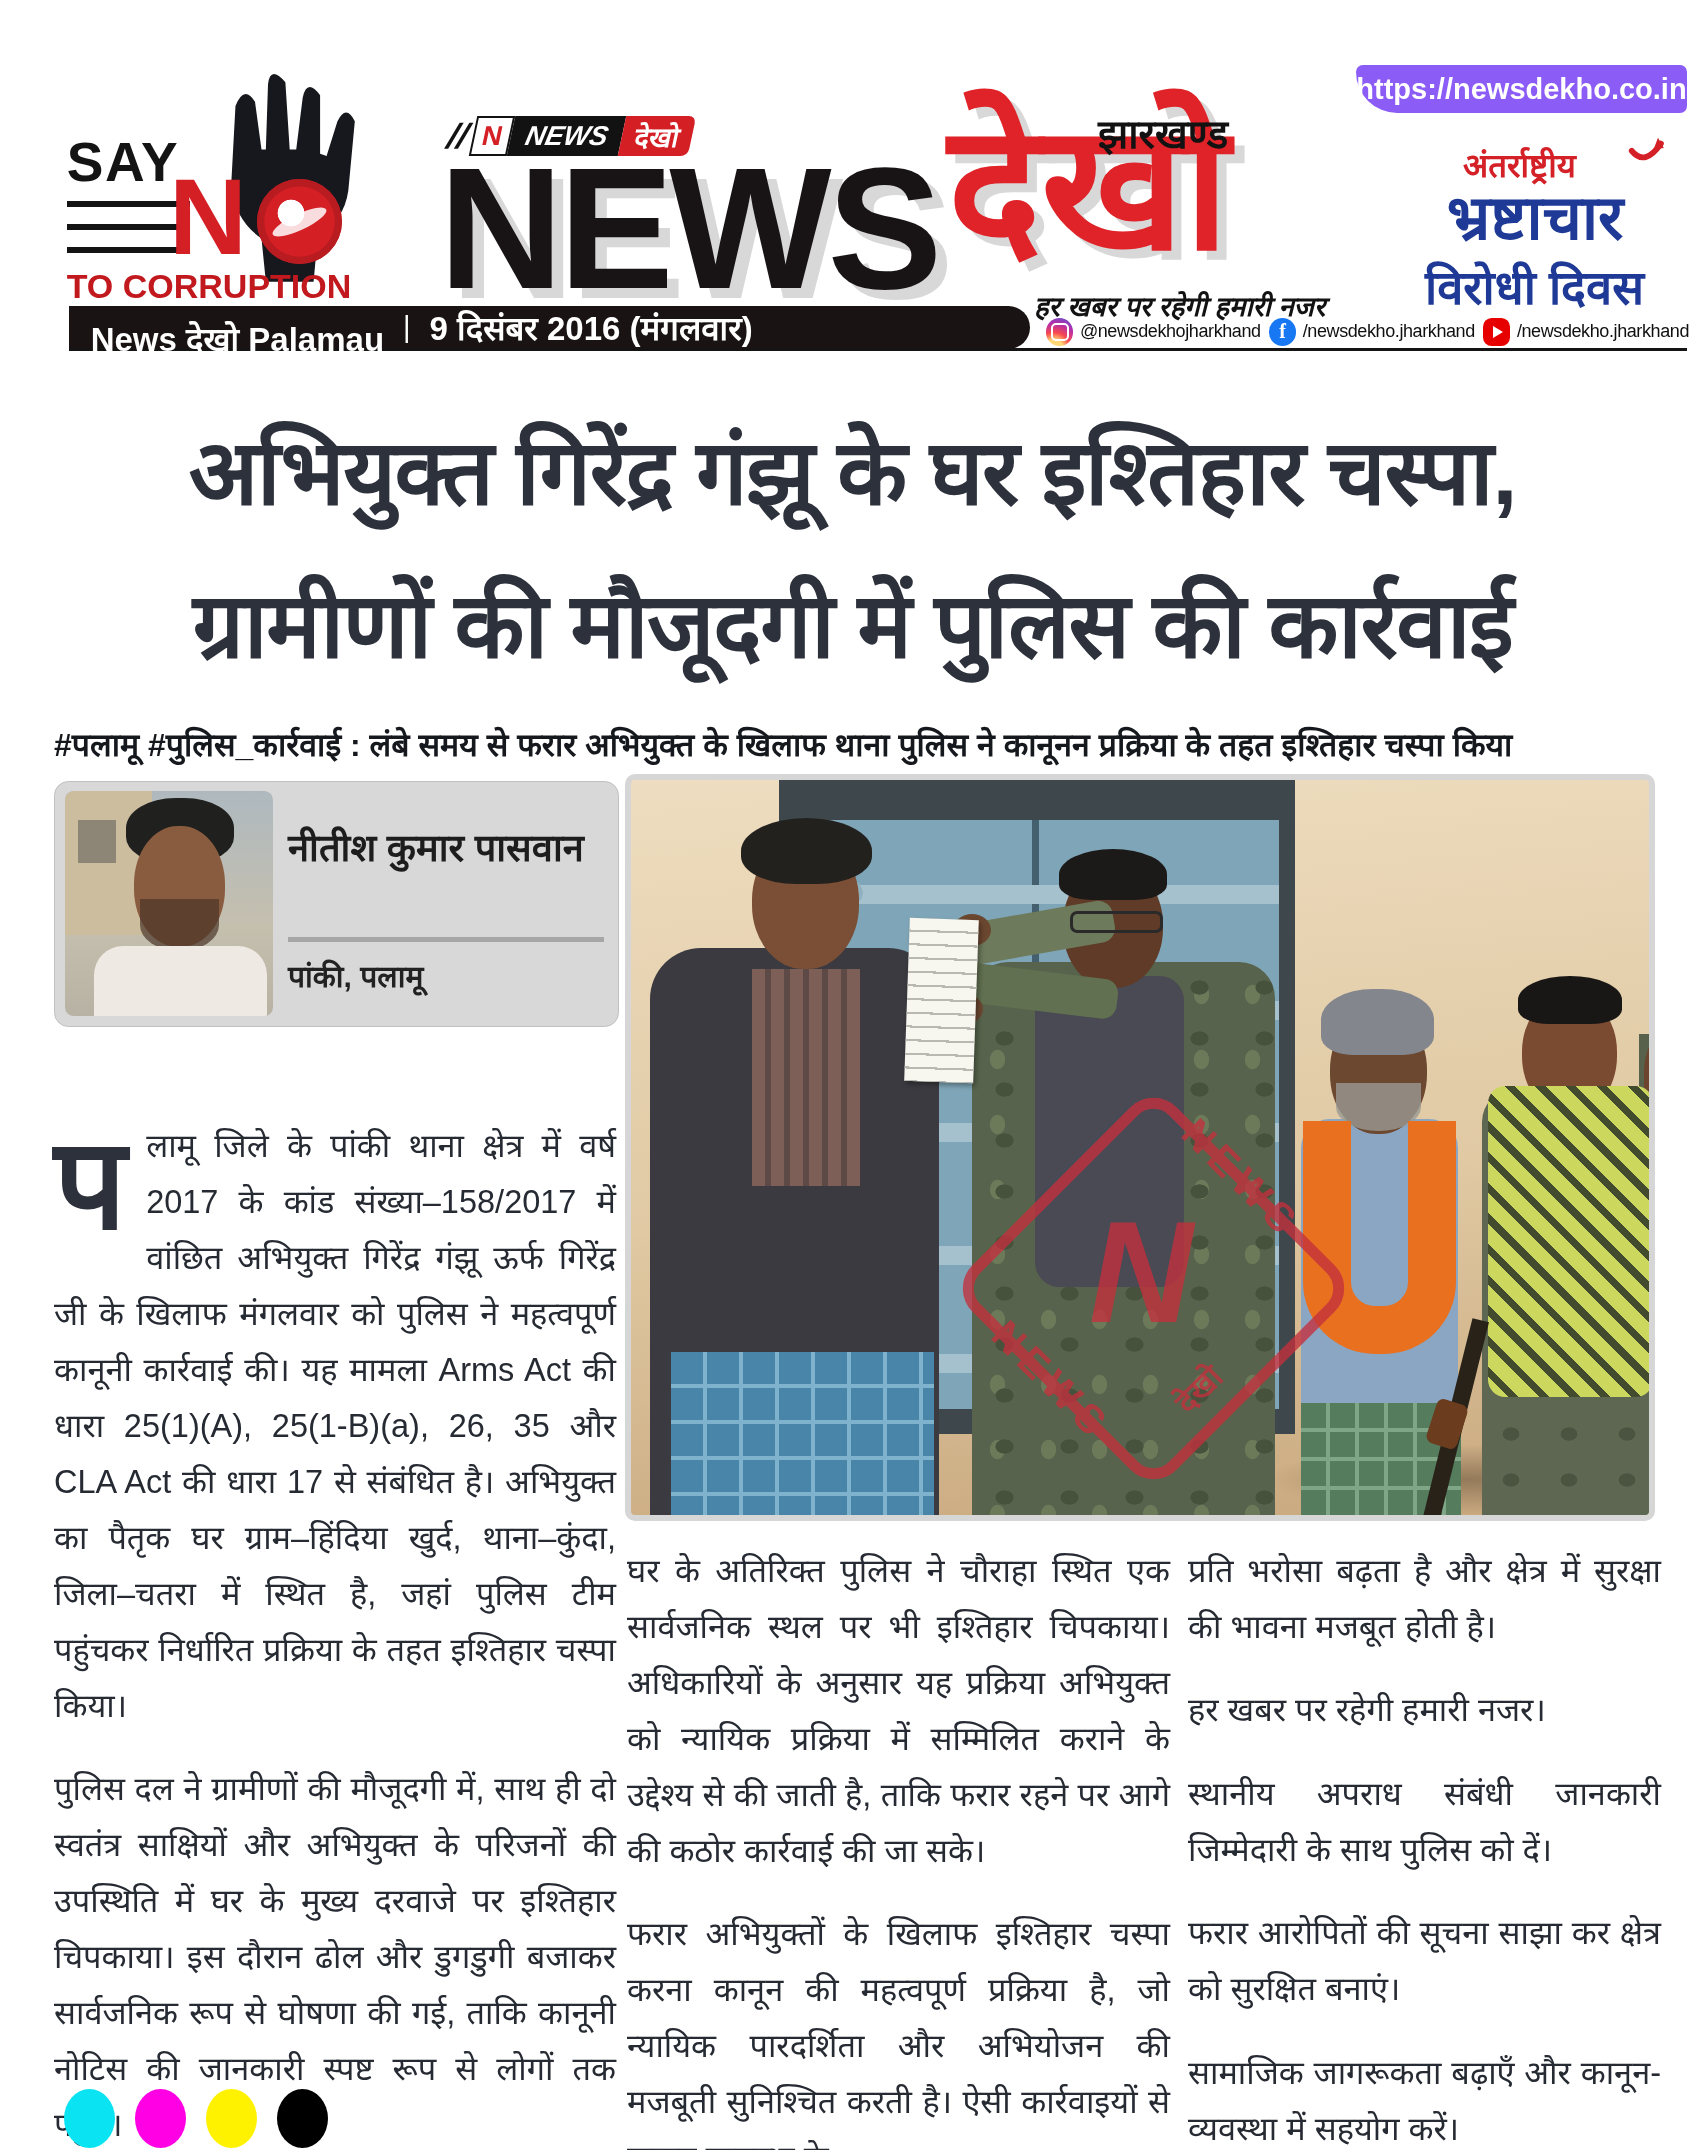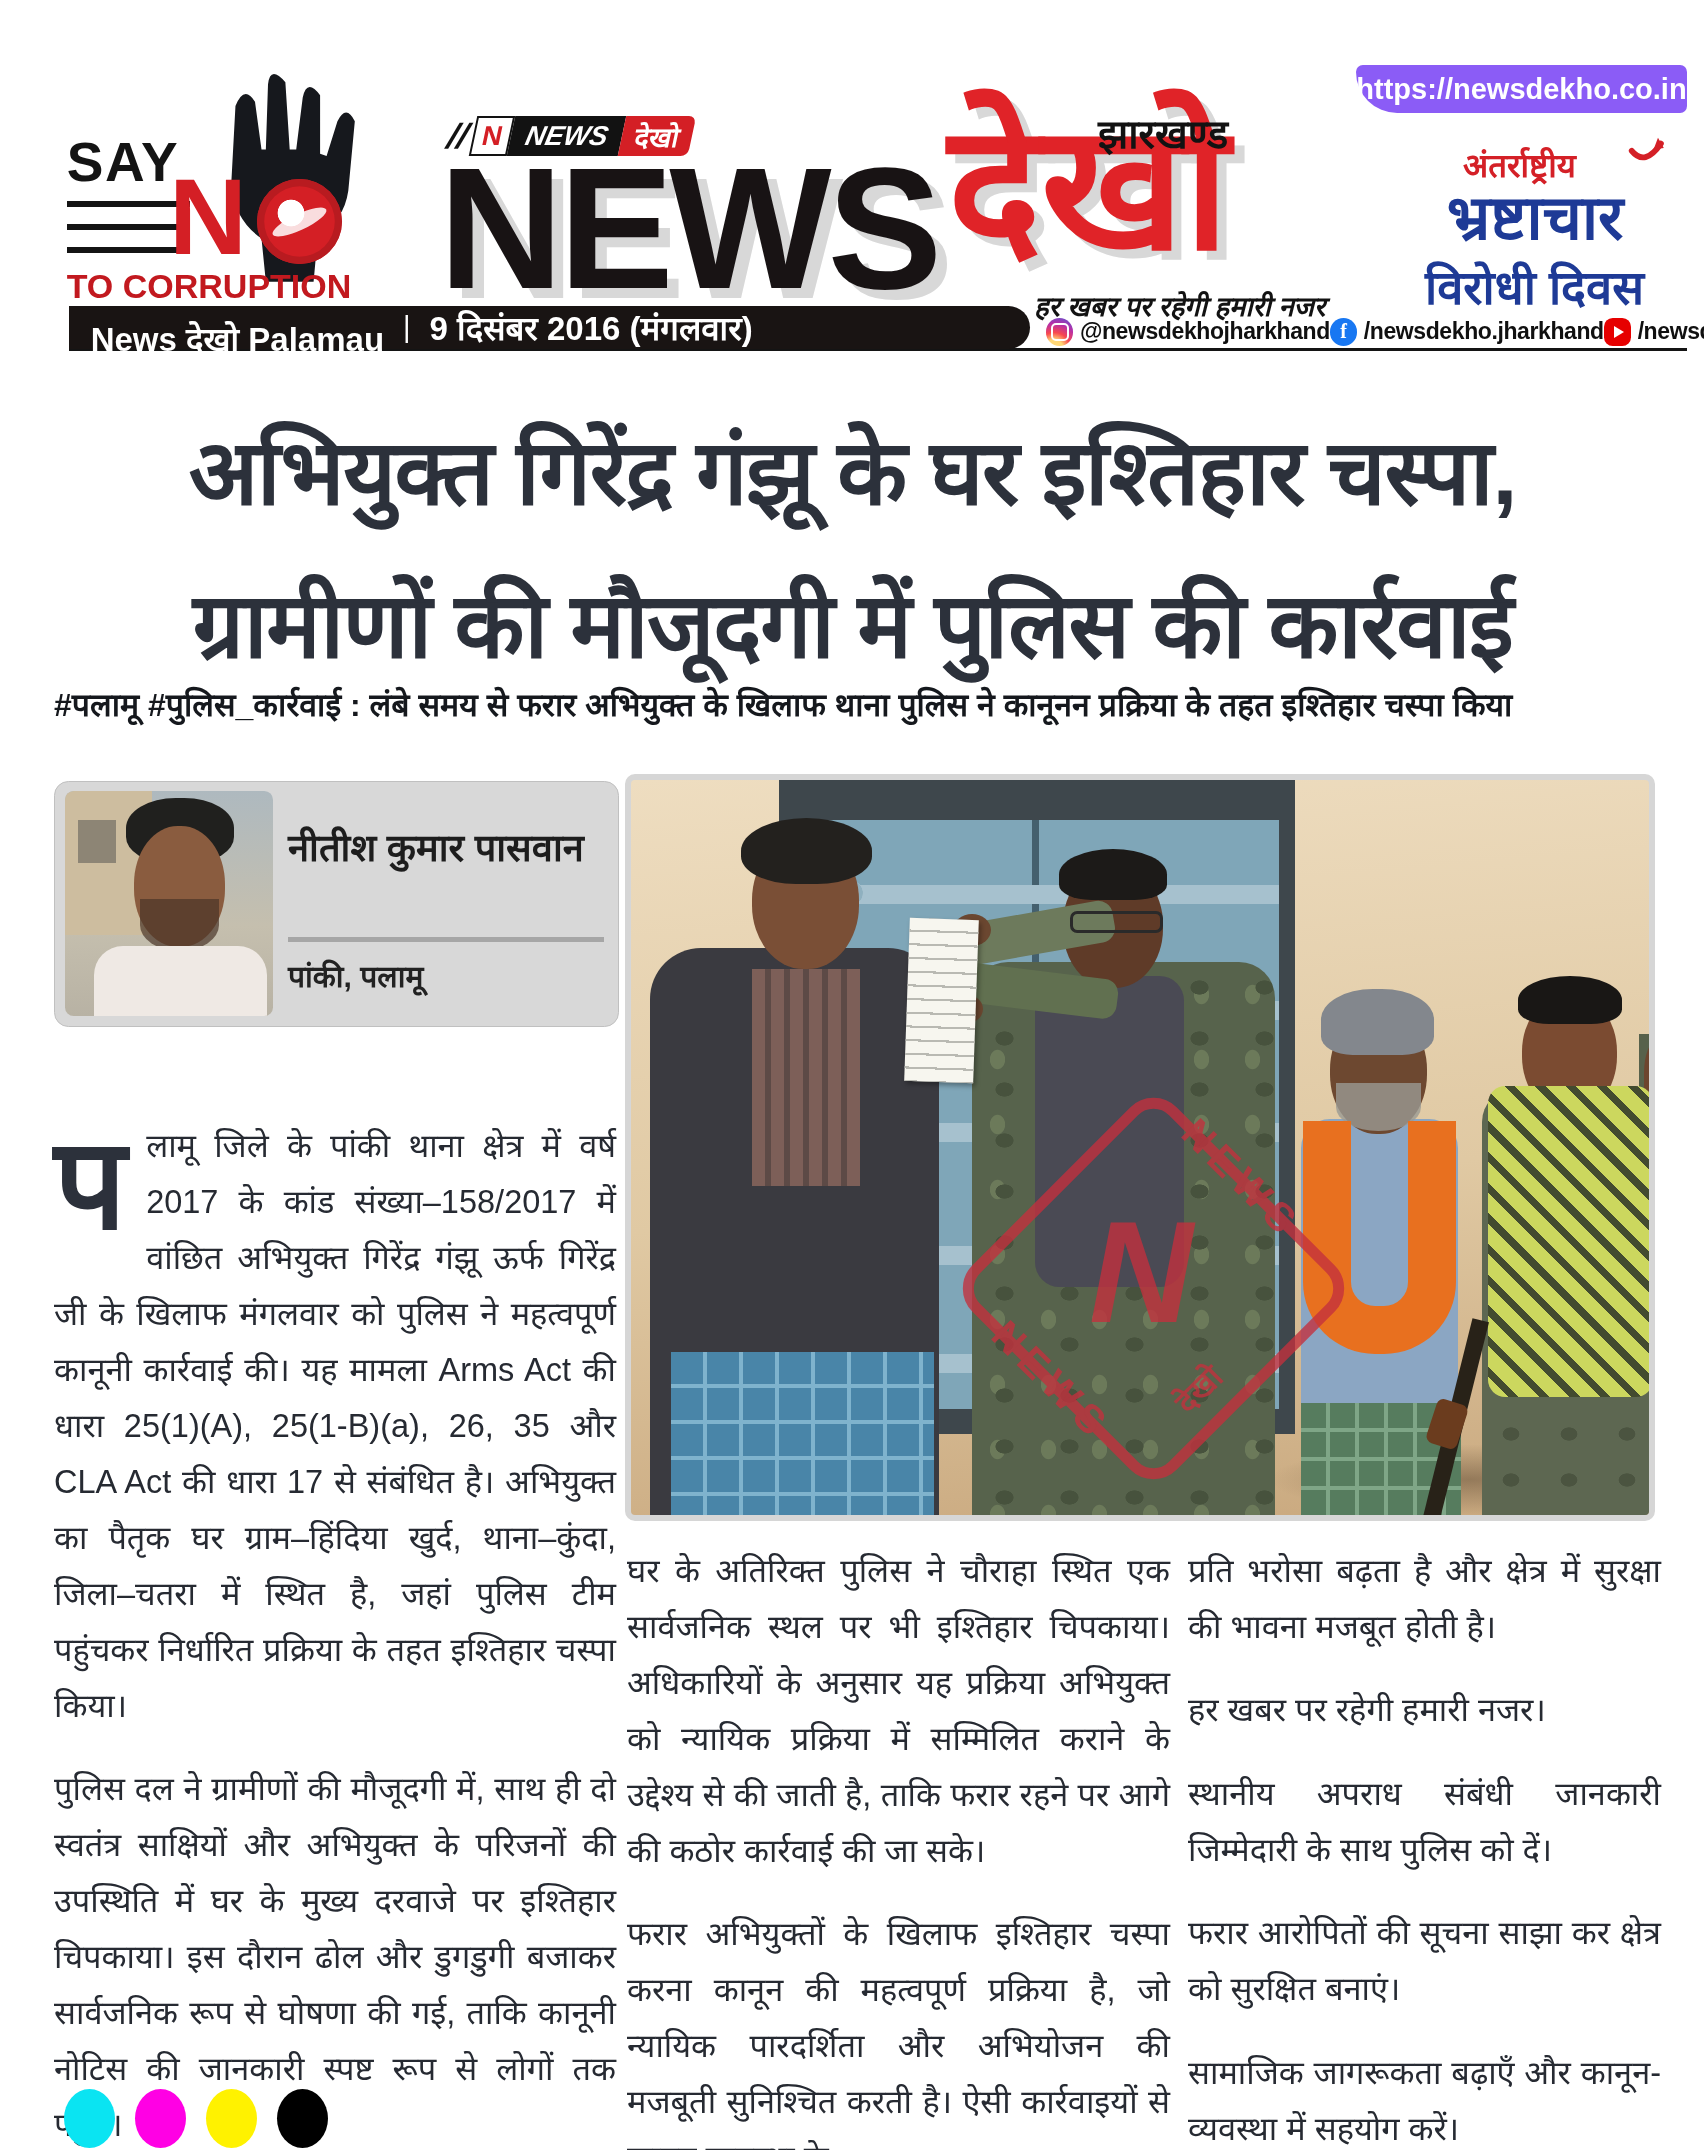--- a/index.html
+++ b/index.html
@@ -48,32 +48,32 @@
 
   
   .datebar{left:69px;top:306px;width:961px;height:43px;background:#191413;border-radius:0 29px 29px 0;
            display:flex;align-items:center;padding-left:21.7px;box-sizing:border-box;gap:19px;z-index:5;}
   .datebar .ed{color:#fff;font-size:33px;font-weight:800;margin-top:22px;}
   .datebar .sep{color:#fff;font-size:29px;font-weight:300;}
   .datebar .dt{color:#fff;font-size:33px;font-weight:700;}
   .hrule{left:69px;top:348px;width:1618px;height:2.9px;background:#141414;}
   .social{left:1046px;top:316px;width:643px;height:32px;display:flex;align-items:center;justify-content:space-between;}
   .soc{display:flex;align-items:center;gap:6.5px;}
-  .soc .hd{font-size:23px;font-weight:700;color:#101010;letter-spacing:-0.4px;}
+  .soc .hd{font-size:18px;font-weight:400;color:#101010;letter-spacing:-0.4px;}
   .sic{width:27.4px;height:27.4px;border-radius:50%;display:flex;align-items:center;justify-content:center;}
   .sic.ig{background:radial-gradient(circle at 30% 110%, #ffd776 0 25%, #f8484e 45%, #b62ea8 70%, #4f5bd5 100%);}
   .sic.ig span{width:14.4px;height:14.4px;border:2.2px solid #fff;border-radius:5px;display:block;}
   .sic.fb{background:#1877f2;color:#fff;font-size:20px;font-weight:900;font-family:"Liberation Serif",serif;}
   .sic.yt{background:#e60000;border-radius:8.7px;}
   .sic.yt span{width:0;height:0;border-left:10px solid #fff;border-top:6.5px solid transparent;border-bottom:6.5px solid transparent;display:block;margin-left:2.9px;}
 
   
   .headline{left:51px;top:396px;width:1603px;text-align:center;}
   .headline div{font-size:91px;font-weight:900;color:#2c313b;line-height:153px;letter-spacing:-1.4px;white-space:nowrap;}
-  .subhead{left:54px;top:682px;width:1596px;font-size:32px;font-weight:800;color:#15181d;white-space:nowrap;}
+  .subhead{left:54px;top:722px;width:1596px;font-size:32px;font-weight:800;color:#15181d;white-space:nowrap;}
 
   
   .rcard{left:54px;top:781px;width:563px;height:244px;background:#d8d8d8;border:1.4px solid #c0c0c0;border-radius:14.4px;}
   .rphoto{position:absolute;left:10px;top:8.7px;width:208px;height:225px;border-radius:8.7px;overflow:hidden;
           background:linear-gradient(180deg,#aeb9bf 0%,#c5bfae 60%,#b8b2a4 100%);}
   .rphoto .bld{position:absolute;left:0px;top:0px;width:87px;height:144px;background:#cdbd9f;}
   .rphoto .bld2{position:absolute;left:13px;top:29px;width:38px;height:43px;background:#8d8575;}
   .rphoto .hair{position:absolute;left:61px;top:7.2px;width:108px;height:65px;background:#20201e;border-radius:46% 46% 40% 40%;}
   .rphoto .face{position:absolute;left:69px;top:35px;width:91px;height:121px;background:#8a5c3f;border-radius:48%;}
   .rphoto .beard{position:absolute;left:75px;top:108px;width:79px;height:52px;background:#4a3428;border-radius:0 0 52% 52%;opacity:.7;}

